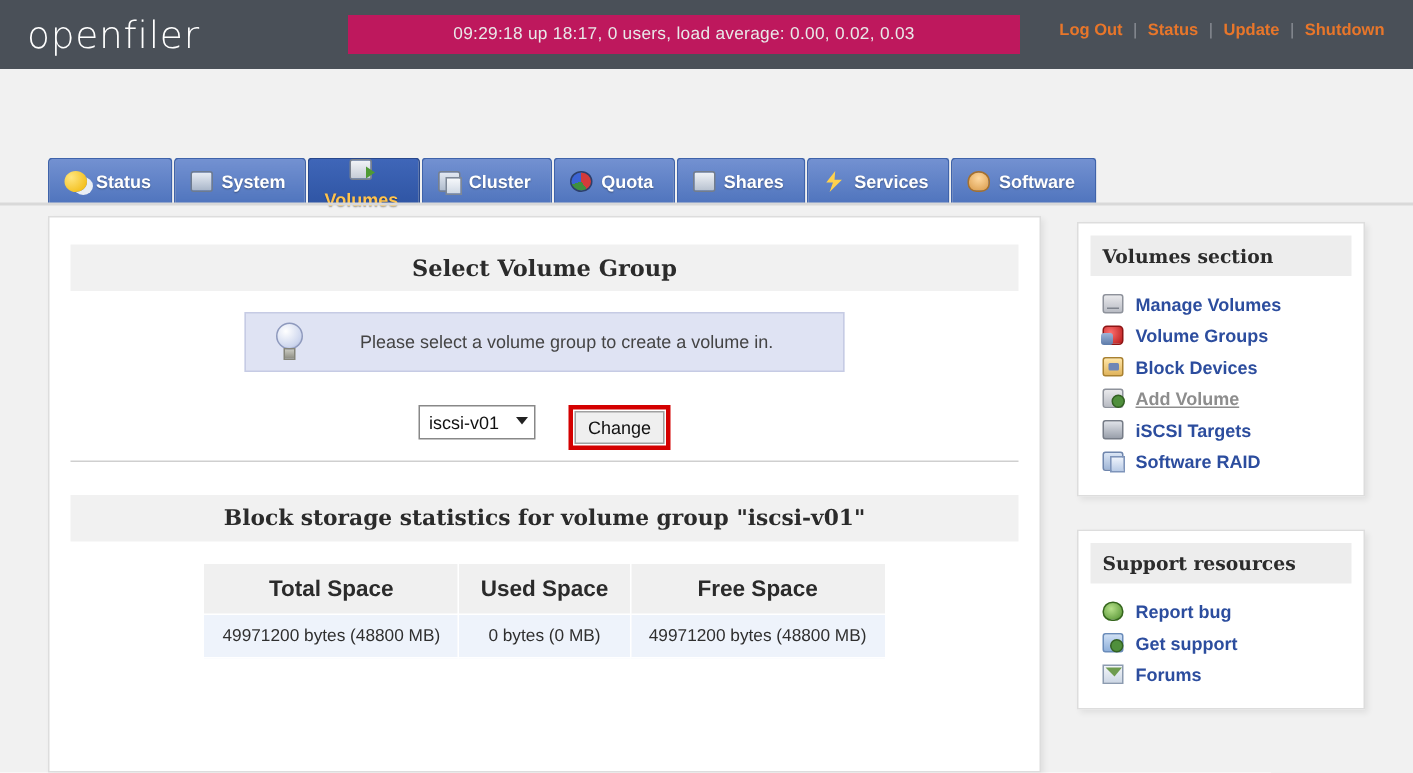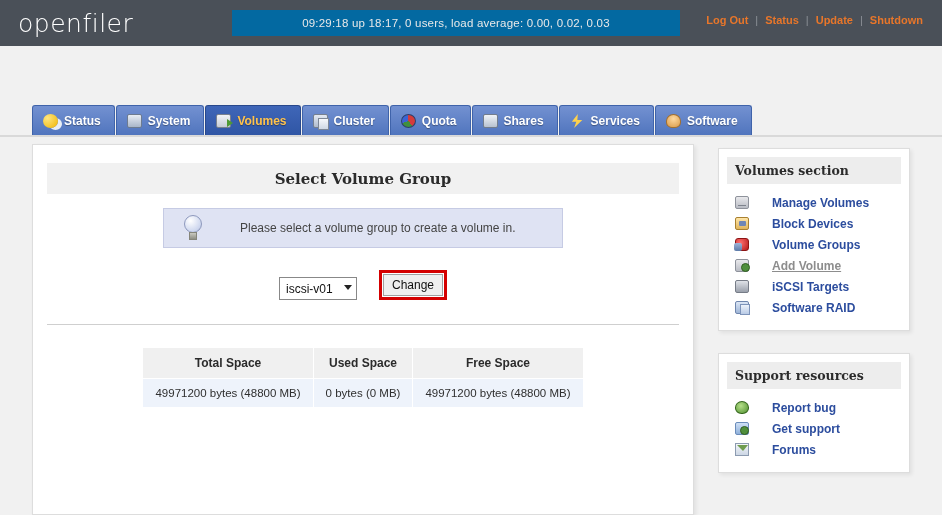--- a/index.html
+++ b/index.html
@@ -26,21 +26,21 @@
     color:#ffffff;
     font-size:25px;
     letter-spacing:0.5px;
     font-weight:300;
     font-family:"DejaVu Sans", sans-serif;
   }
   .uptime{
     position:absolute;
     left:232px; top:10px;
     width:448px; height:26px;
-    background:#0369a1;
+    background:#be185d;
     color:#e9e9e9;
     font-size:11.5px;
     display:flex;
     align-items:center;
     justify-content:center;
     letter-spacing:0.2px;
   }
   .toplinks{
     position:absolute;
     right:12px; top:14px;
@@ -80,20 +80,21 @@
     font-weight:bold;
     font-size:12px;
     text-shadow:0 1px 1px rgba(0,0,0,.35);
     cursor:pointer;
     white-space:nowrap;
   }
   .tab.active{
     background:linear-gradient(#3f66b8,#2f55a4);
     border-color:#28488c;
     color:#ffc34d;
+    flex-direction:column;
   }
   .tab .ticon{
     width:15px; height:14px;
     display:inline-block;
     position:relative;
     flex:none;
   }
   .tabline{
     position:absolute;
     left:0; top:135px;
@@ -156,24 +157,24 @@
     position:absolute; left:7px; top:17px;
     width:8px; height:8px;
     background:linear-gradient(#c9c9c0,#8e8e84);
     border:1px solid #85857a;
   }
   .tiptext{ color:#444; font-size:12px; }
 
   
   .controlrow{
     display:flex;
-    align-items:flex-end;
+    align-items:flex-start;
     justify-content:center;
     gap:16px;
-    margin-bottom:24px;
+    margin-bottom:7px;
   }
   .vgselect{
     appearance:none;
     -webkit-appearance:none;
     width:78px;
     height:23px;
     font-family:"Liberation Sans",sans-serif;
     font-size:12px;
     color:#111;
     background:#ffffff;
@@ -220,21 +221,21 @@
     border-collapse:collapse;
     margin:0 auto;
     font-size:11.5px;
   }
   .stats th{
     background:#f0f0f0;
     border:1px solid #ffffff;
     color:#2b2b2b;
     font-weight:bold;
     padding:8px 14px;
-    font-size:12px;
+    font-size:15px;
   }
   .stats td{
     background:#eef3fb;
     border:1px solid #ffffff;
     color:#2f2f2f;
     padding:8px 12px;
     text-align:center;
   }
 
   
@@ -250,21 +251,21 @@
     color:#2b2b2b;
     font-weight:bold;
     font-size:12.5px;
     padding:6px 8px;
     font-family:"DejaVu Serif","Liberation Serif",serif;
     margin-bottom:8px;
   }
   .plink{
     display:flex;
     align-items:center;
-    gap:23px;
+    gap:8px;
     padding:2px 0 2px 8px;
     height:21px;
   }
   .plink a{
     color:#2c4d9e;
     font-weight:bold;
     font-size:12px;
     text-decoration:none;
     white-space:nowrap;
   }
@@ -378,20 +379,21 @@
       <select class="vgselect" id="vgselect"><option>iscsi-v01</option></select>
       <span class="selarrow"></span>
     </span>
     <span class="highlight">
       <button class="changebtn">Change</button>
     </span>
   </div>
 
   <hr class="divider">
 
+  <div class="sechead small">Block storage statistics for volume group "iscsi-v01"</div>
 
   <table class="stats">
     <thead>
         <tr id="stats-head">
           <th>Total Space</th>
           <th>Used Space</th>
           <th>Free Space</th>
         </tr>
       </thead>
     <tbody id="stats-body">
@@ -405,26 +407,26 @@
 </div>
 
 <div class="aside" id="aside">
     <div class="panel">
       <div class="panelhead">Volumes section</div>
       <div class="plink">
         <span class="micon ic-drive"></span>
         <a href="#">Manage Volumes</a>
       </div>
       <div class="plink">
+        <span class="micon ic-vg"></span>
+        <a href="#">Volume Groups</a>
+      </div>
+      <div class="plink">
         <span class="micon ic-block"></span>
         <a href="#">Block Devices</a>
-      </div>
-      <div class="plink">
-        <span class="micon ic-vg"></span>
-        <a href="#">Volume Groups</a>
       </div>
       <div class="plink current">
         <span class="micon ic-add"></span>
         <a href="#">Add Volume</a>
       </div>
       <div class="plink">
         <span class="micon ic-iscsi"></span>
         <a href="#">iSCSI Targets</a>
       </div>
       <div class="plink">

